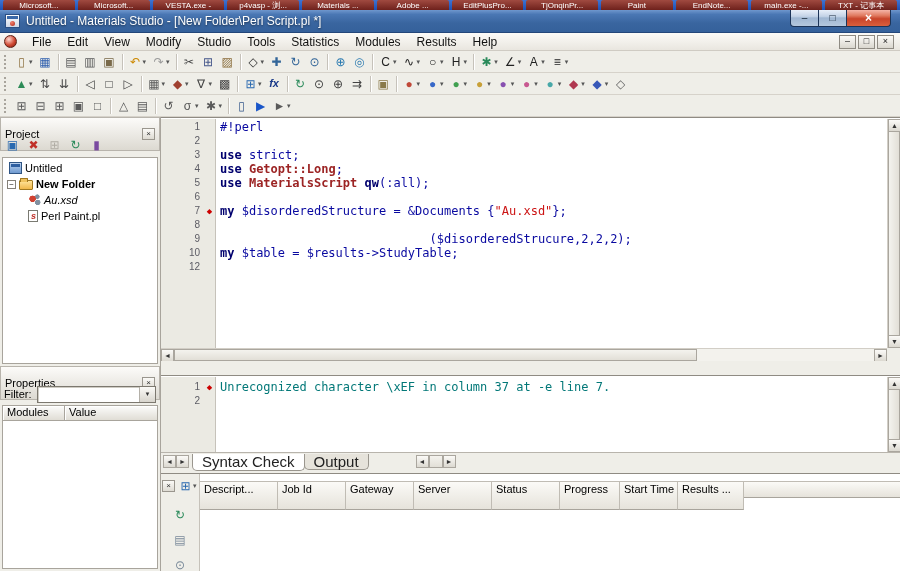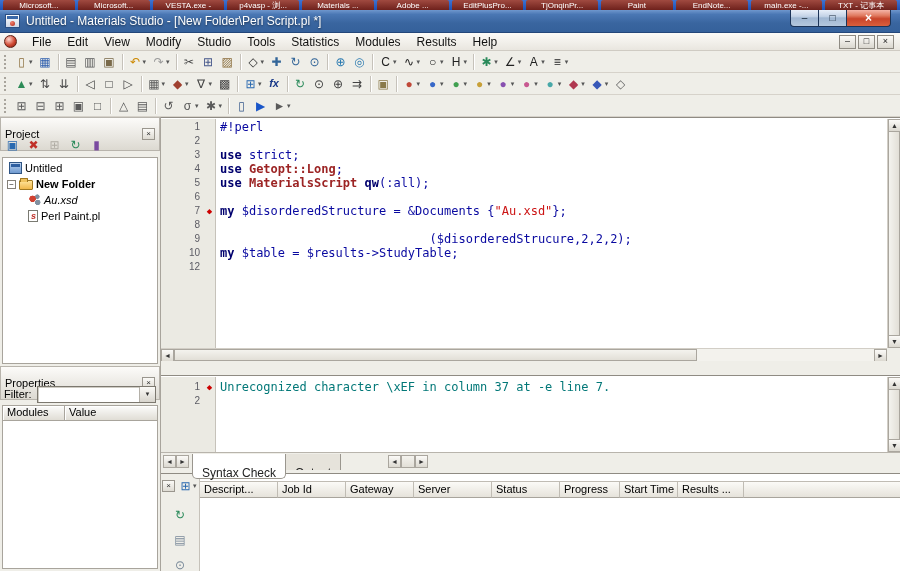--- a/index.html
+++ b/index.html
@@ -101,34 +101,34 @@
 
 
 .output{position:absolute;left:0;top:258px;width:100%;height:95px;background:#fff;border-top:1px solid #8f8b83}
 .gutter-bg2{position:absolute;left:0;top:1px;bottom:18px;width:55px;background:#ebeae3;border-right:1px solid #c6c2ba}
 .out-lines{position:absolute;left:0;top:4px;right:13px;bottom:18px;overflow:hidden}
 .out-vsb{position:absolute;right:0;top:1px;width:13px;bottom:18px;background:#f3f2ed;border-left:1px solid #d2cec6;display:flex;flex-direction:column}
 .out-vsb .thumb{flex:1;background:linear-gradient(90deg,#f4f3ee,#e2dfd7);border:1px solid #aaa69e;border-top:none;border-bottom:none}
 .tabbar{position:absolute;left:0;bottom:0;width:100%;height:18px;background:#efeee8;border-top:1px solid #b8b4ac;display:flex;align-items:flex-start;padding:1px 2px 0}
 .tab-nav{margin-top:1px}
 .output-tabs{display:flex;margin-left:3px}
-.tab{padding:12px 9px;font-size:12px;line-height:15px;height:16px;color:#222;background:#e6e3db;border:1px solid #9a968e;border-top:none;border-radius:0 0 5px 5px;margin-right:-1px;white-space:nowrap}
+.tab{padding:0 9px;font-size:15px;line-height:15px;height:16px;color:#222;background:#e6e3db;border:1px solid #9a968e;border-top:none;border-radius:0 0 5px 5px;margin-right:-1px;white-space:nowrap}
 .tab.active{background:#fff;height:17px;position:relative;z-index:2}
 .mini-sb{display:flex;margin-left:48px;margin-top:1px}
 .mini-thumb{width:14px;height:13px;background:linear-gradient(#f4f3ee,#e2dfd7);border:1px solid #aaa69e}
 
 
 .jobs{position:absolute;left:0;top:356px;width:100%;bottom:0;background:#fff;border-top:1px solid #8f8b83}
 .jobs-strip{position:absolute;left:0;top:0;bottom:0;width:39px;background:#efeee8;border-right:1px solid #c6c2ba}
 .strip-top{display:flex;align-items:center;gap:1px;padding:2px 1px}
 .jobs-view-glyph{color:#2a6ab0}
 .strip-col{display:flex;flex-direction:column;align-items:center;gap:9px;padding-top:10px}
 .strip-col .tb-btn{padding:0;height:16px}
 .jobs-header{position:absolute;left:39px;right:0;top:7px;height:17px;display:flex;background:#fff}
-.jh-cell{height:17px;background:linear-gradient(#fbfaf7,#e6e3db);border-top:1px solid #c0bcb4;border-right:1px solid #c0bcb4;border-bottom:1px solid #a8a49c;font-size:11px;padding:1px 4px;white-space:nowrap;overflow:hidden;flex:none}
+.jh-cell{height:29px;background:linear-gradient(#fbfaf7,#e6e3db);border-top:1px solid #c0bcb4;border-right:1px solid #c0bcb4;border-bottom:1px solid #a8a49c;font-size:11px;padding:1px 4px;white-space:nowrap;overflow:hidden;flex:none}
 .jh-fill{flex:1;background:linear-gradient(#fbfaf7,#e6e3db);border-top:1px solid #c0bcb4;border-bottom:1px solid #a8a49c}
 </style>
 </head>
 <body>
 
 <div class="screen">
 
   <div class="os-taskbar">
       <span class="task-item">Microsoft...</span>
       <span class="task-item">Microsoft...</span>

